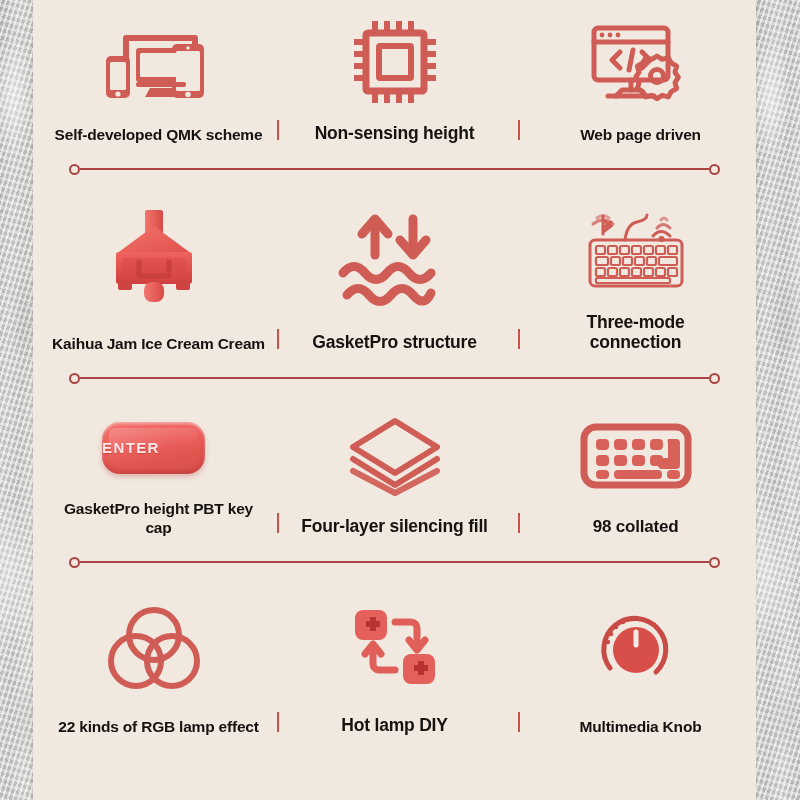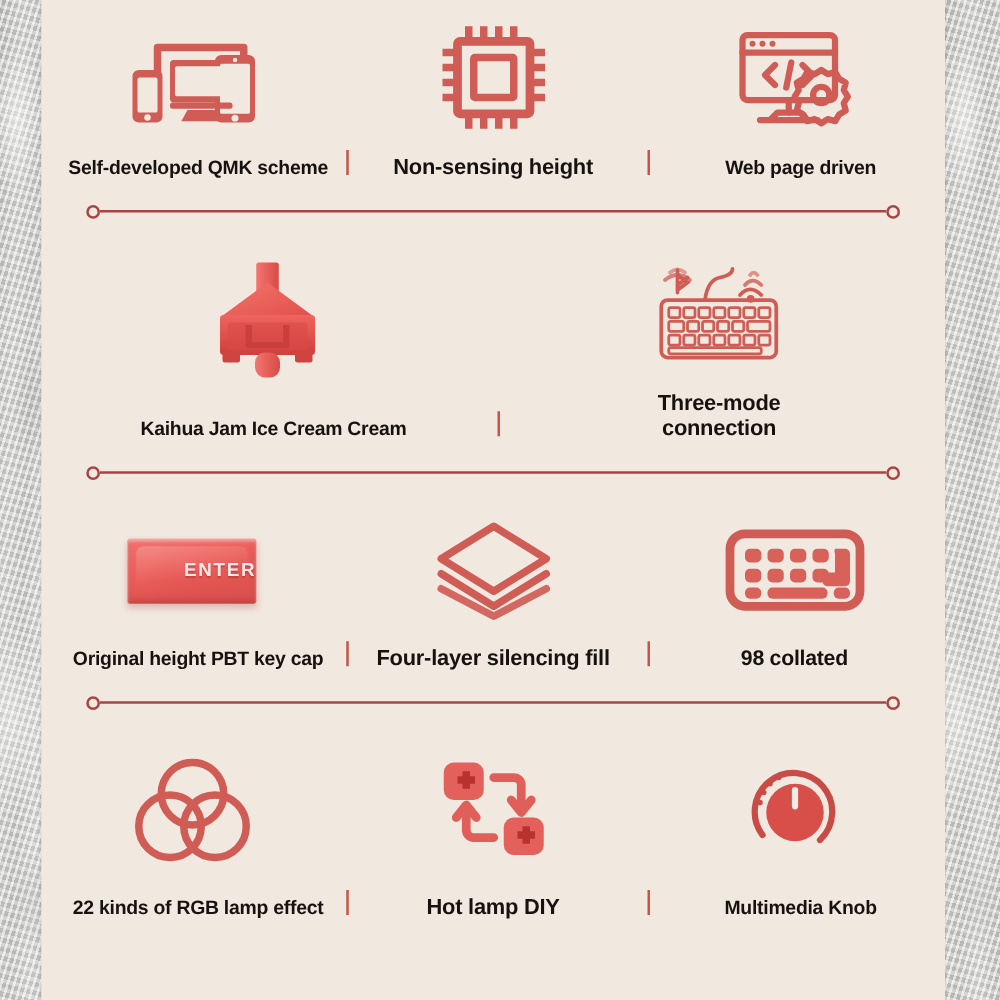--- a/index.html
+++ b/index.html
@@ -134,28 +134,28 @@
     background: #f1e8e0;
     flex: 0 0 auto;
   }
 
   .spacer-bottom { flex: 1 1 auto; }
 
   
   .keycap {
     width: 103px;
     height: 52px;
-    border-radius: 2px;
+    border-radius: 18px;
     background: linear-gradient(168deg, #f2736d 0%, #ec5f5c 40%, #e05450 72%, #d9504c 100%);
     box-shadow: inset 0 2px 3px rgba(255,255,255,.45),
                 inset 0 -3px 5px rgba(150,30,30,.30),
                 0 3px 5px rgba(170,60,55,.28);
     display: flex;
     align-items: center;
-    justify-content: flex-end;
+    justify-content: flex-start;
     position: relative;
   }
   .keycap::before {
     content: "";
     position: absolute;
     left: 7px; right: 7px; top: 6px; bottom: 9px;
     border-radius: 6px;
     background: linear-gradient(170deg, rgba(255,255,255,.20), rgba(255,255,255,0) 60%);
   }
   .keycap-text {
@@ -300,20 +300,36 @@
           <path d="M33 52 v16 h30 v-16" fill="none" stroke="#c93f3c" stroke-width="5" stroke-linejoin="round"></path>
           <rect x="38" y="74" width="20" height="20" rx="8" fill="url(#swStem)"></rect>
           <rect x="12" y="72" width="14" height="10" rx="2" fill="#cf4340"></rect>
           <rect x="70" y="72" width="14" height="10" rx="2" fill="#cf4340"></rect>
         </svg>
       </div>
       <div class="cell-label lbl-15">Kaihua Jam Ice Cream Cream</div>
       <div class="vsep"></div>
     </div>
 
+    <div class="cell">
+      <div class="icon-wrap">
+        <svg width="124" height="96" viewBox="0 0 124 96">
+          <g fill="none" stroke="#cf5c55" stroke-width="9" stroke-linecap="round" stroke-linejoin="round">
+            <path d="M42 44 V10"></path>
+            <path d="M29 23 L42 8 L55 23"></path>
+            <path d="M80 8 V42"></path>
+            <path d="M67 29 L80 44 L93 29"></path>
+            <path d="M10 62 q11 -13 22 0 t22 0 t22 0 t22 0"></path>
+            <path d="M14 84 q11 -13 22 0 t22 0 t22 0 t18 -2"></path>
+          </g>
+        </svg>
+      </div>
+      <div class="cell-label lbl-17">GasketPro structure</div>
+      <div class="vsep"></div>
+    </div>
 
     <div class="cell">
       <div class="icon-wrap">
         <svg width="110" height="86" viewBox="0 0 110 86">
           <g fill="none" stroke="#cf5c55" stroke-width="3" stroke-linecap="round">
             <path d="M12 18 q10 -8 20 0" opacity=".75"></path>
             <path d="M16 12 q6 -5 12 0" opacity=".55"></path>
             <path d="M22 10 v18 M22 14 l8 6 -8 6 M22 22 l8 -6"></path>
             <path d="M44 34 q2 -16 12 -18 q10 -2 10 -7"></path>
             <path d="M72 30 q8 -9 17 0"></path>
@@ -359,21 +375,21 @@
   </div>
 
   <div class="feature-row r3">
 
     <div class="cell">
       <div class="icon-wrap">
         <div class="keycap">
           <span class="keycap-text">ENTER</span>
         </div>
       </div>
-      <div class="cell-label lbl-15">Original height PBT key cap</div>
+      <div class="cell-label lbl-15">GasketPro height PBT key cap</div>
       <div class="vsep"></div>
     </div>
 
     <div class="cell">
       <div class="icon-wrap">
         <svg width="100" height="82" viewBox="0 0 100 82">
           <g fill="none" stroke="#cf5c55" stroke-width="6" stroke-linejoin="round" stroke-linecap="round">
             <path d="M50 6 L92 32 L50 58 L8 32 Z"></path>
             <path d="M8 44 L50 70 L92 44"></path>
             <path d="M8 56 L50 78 L92 56" opacity=".92"></path>

